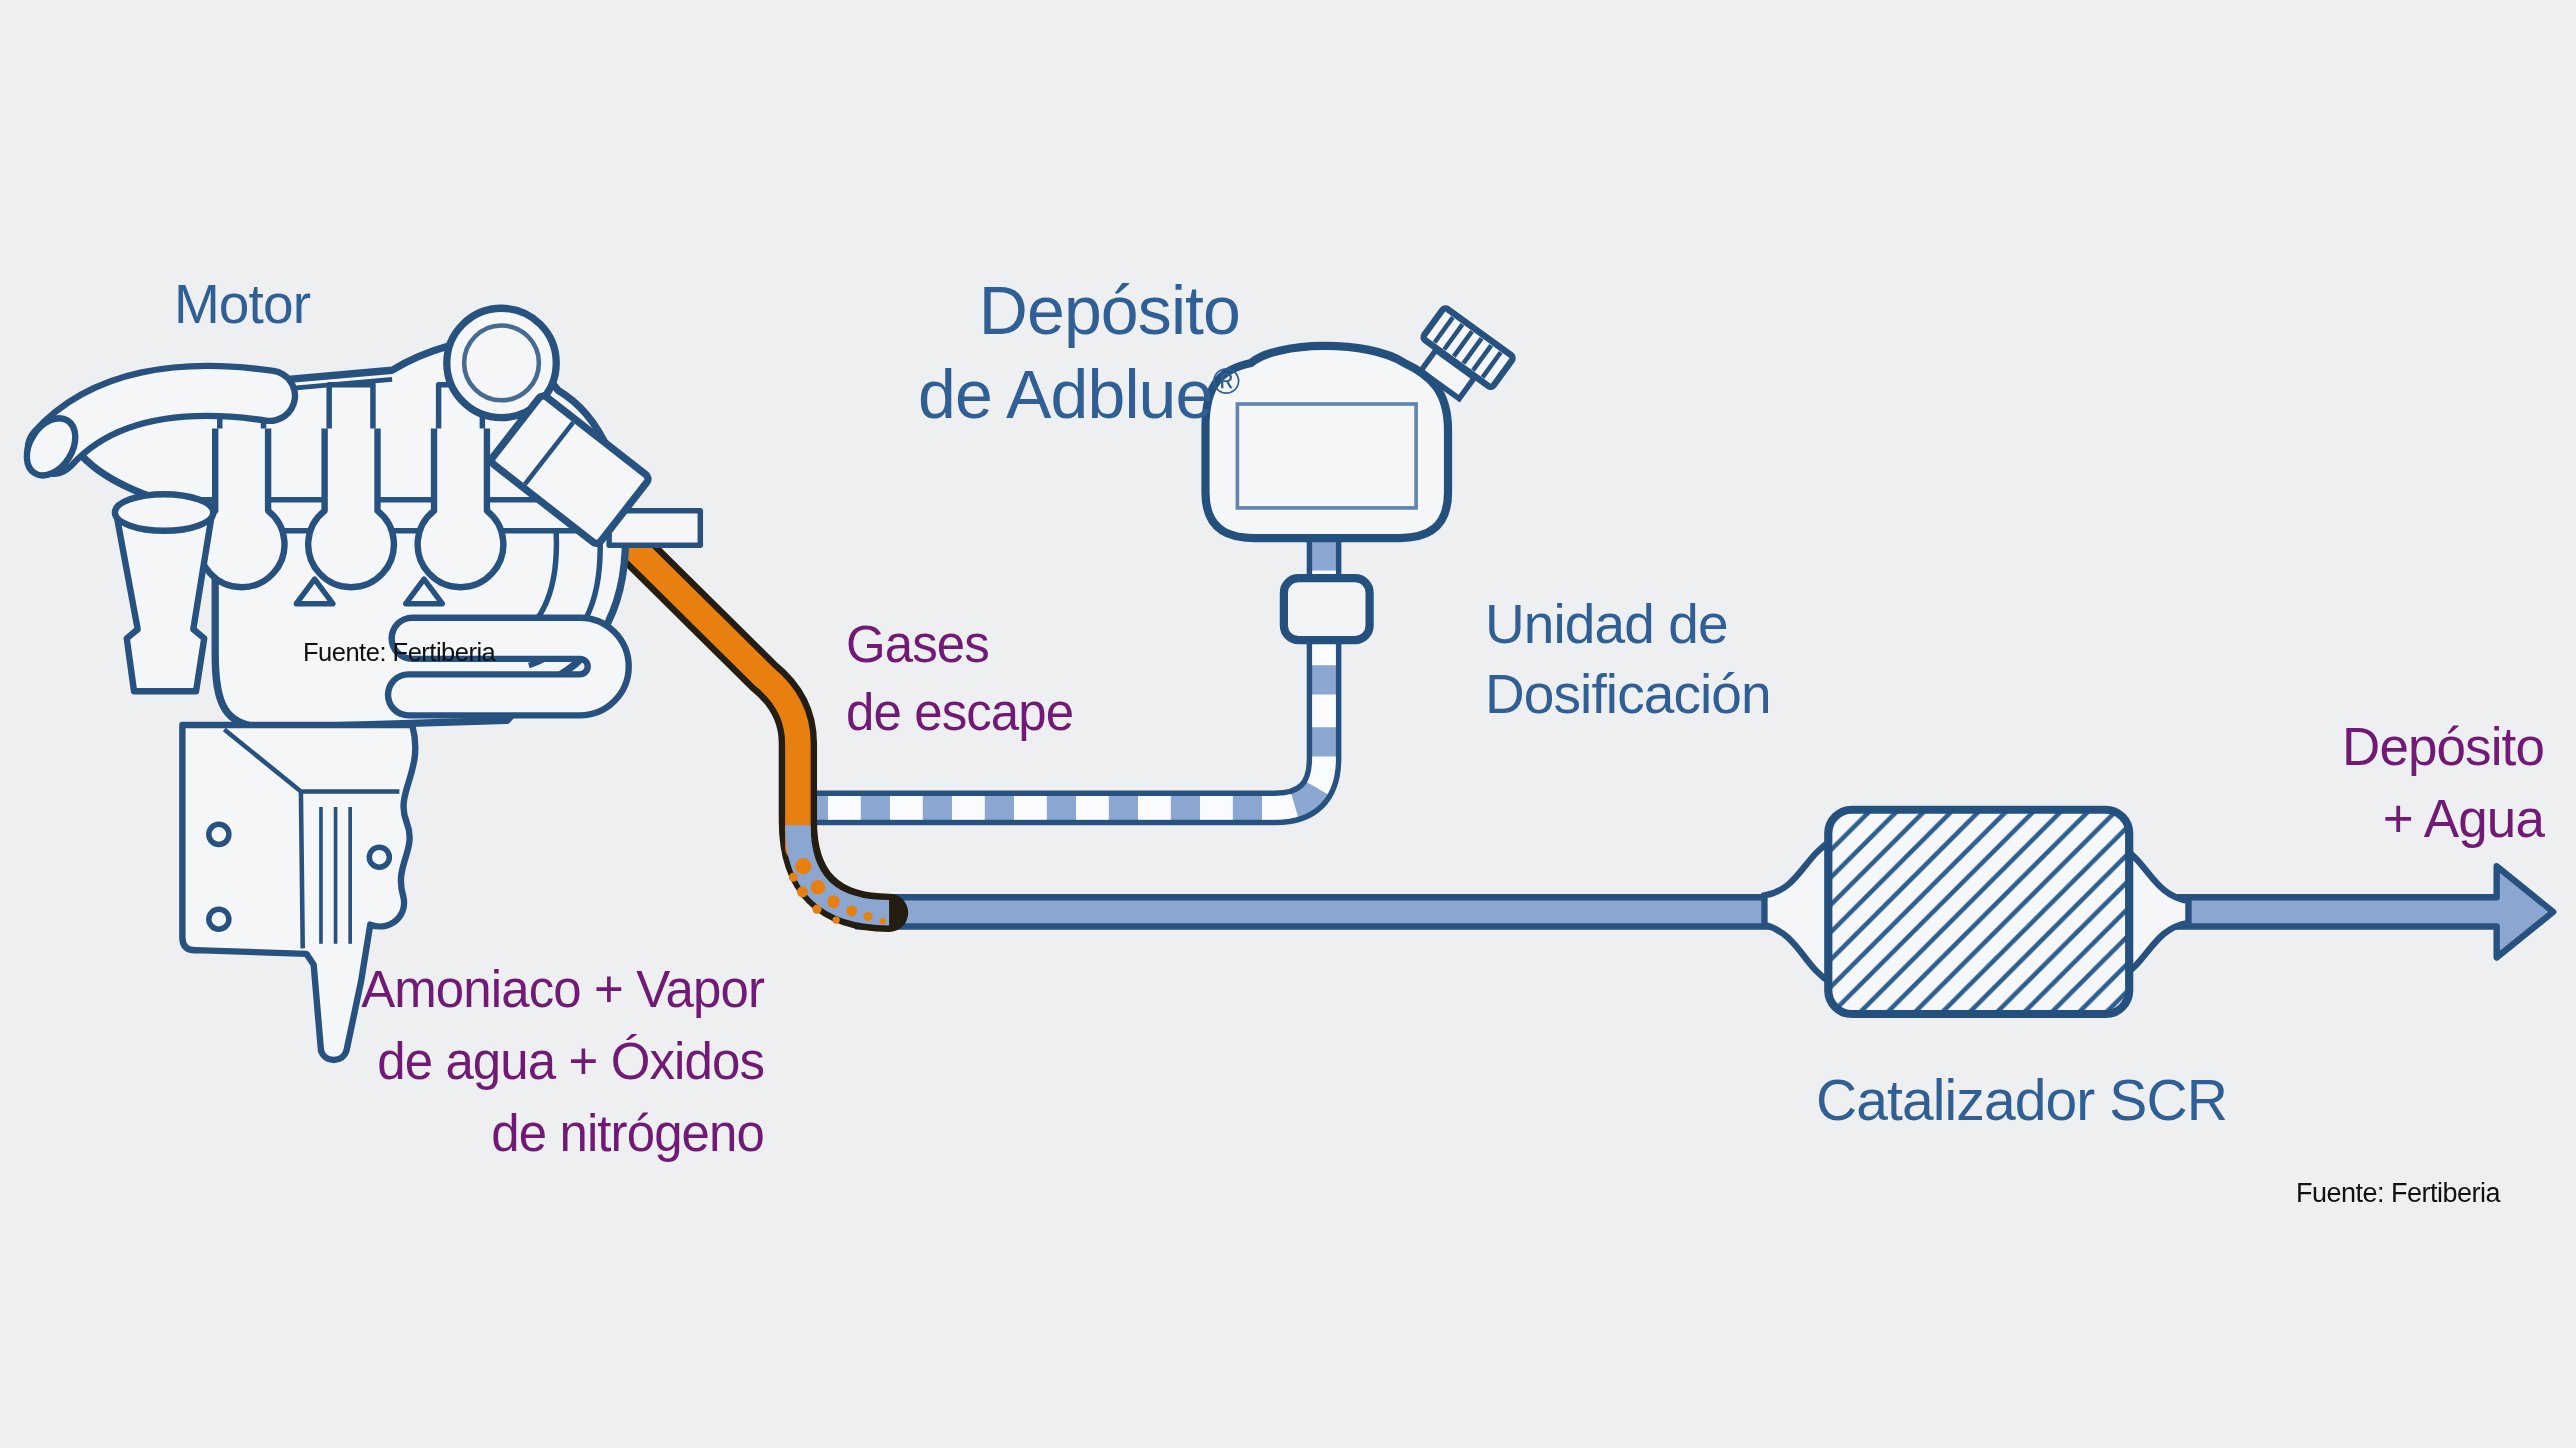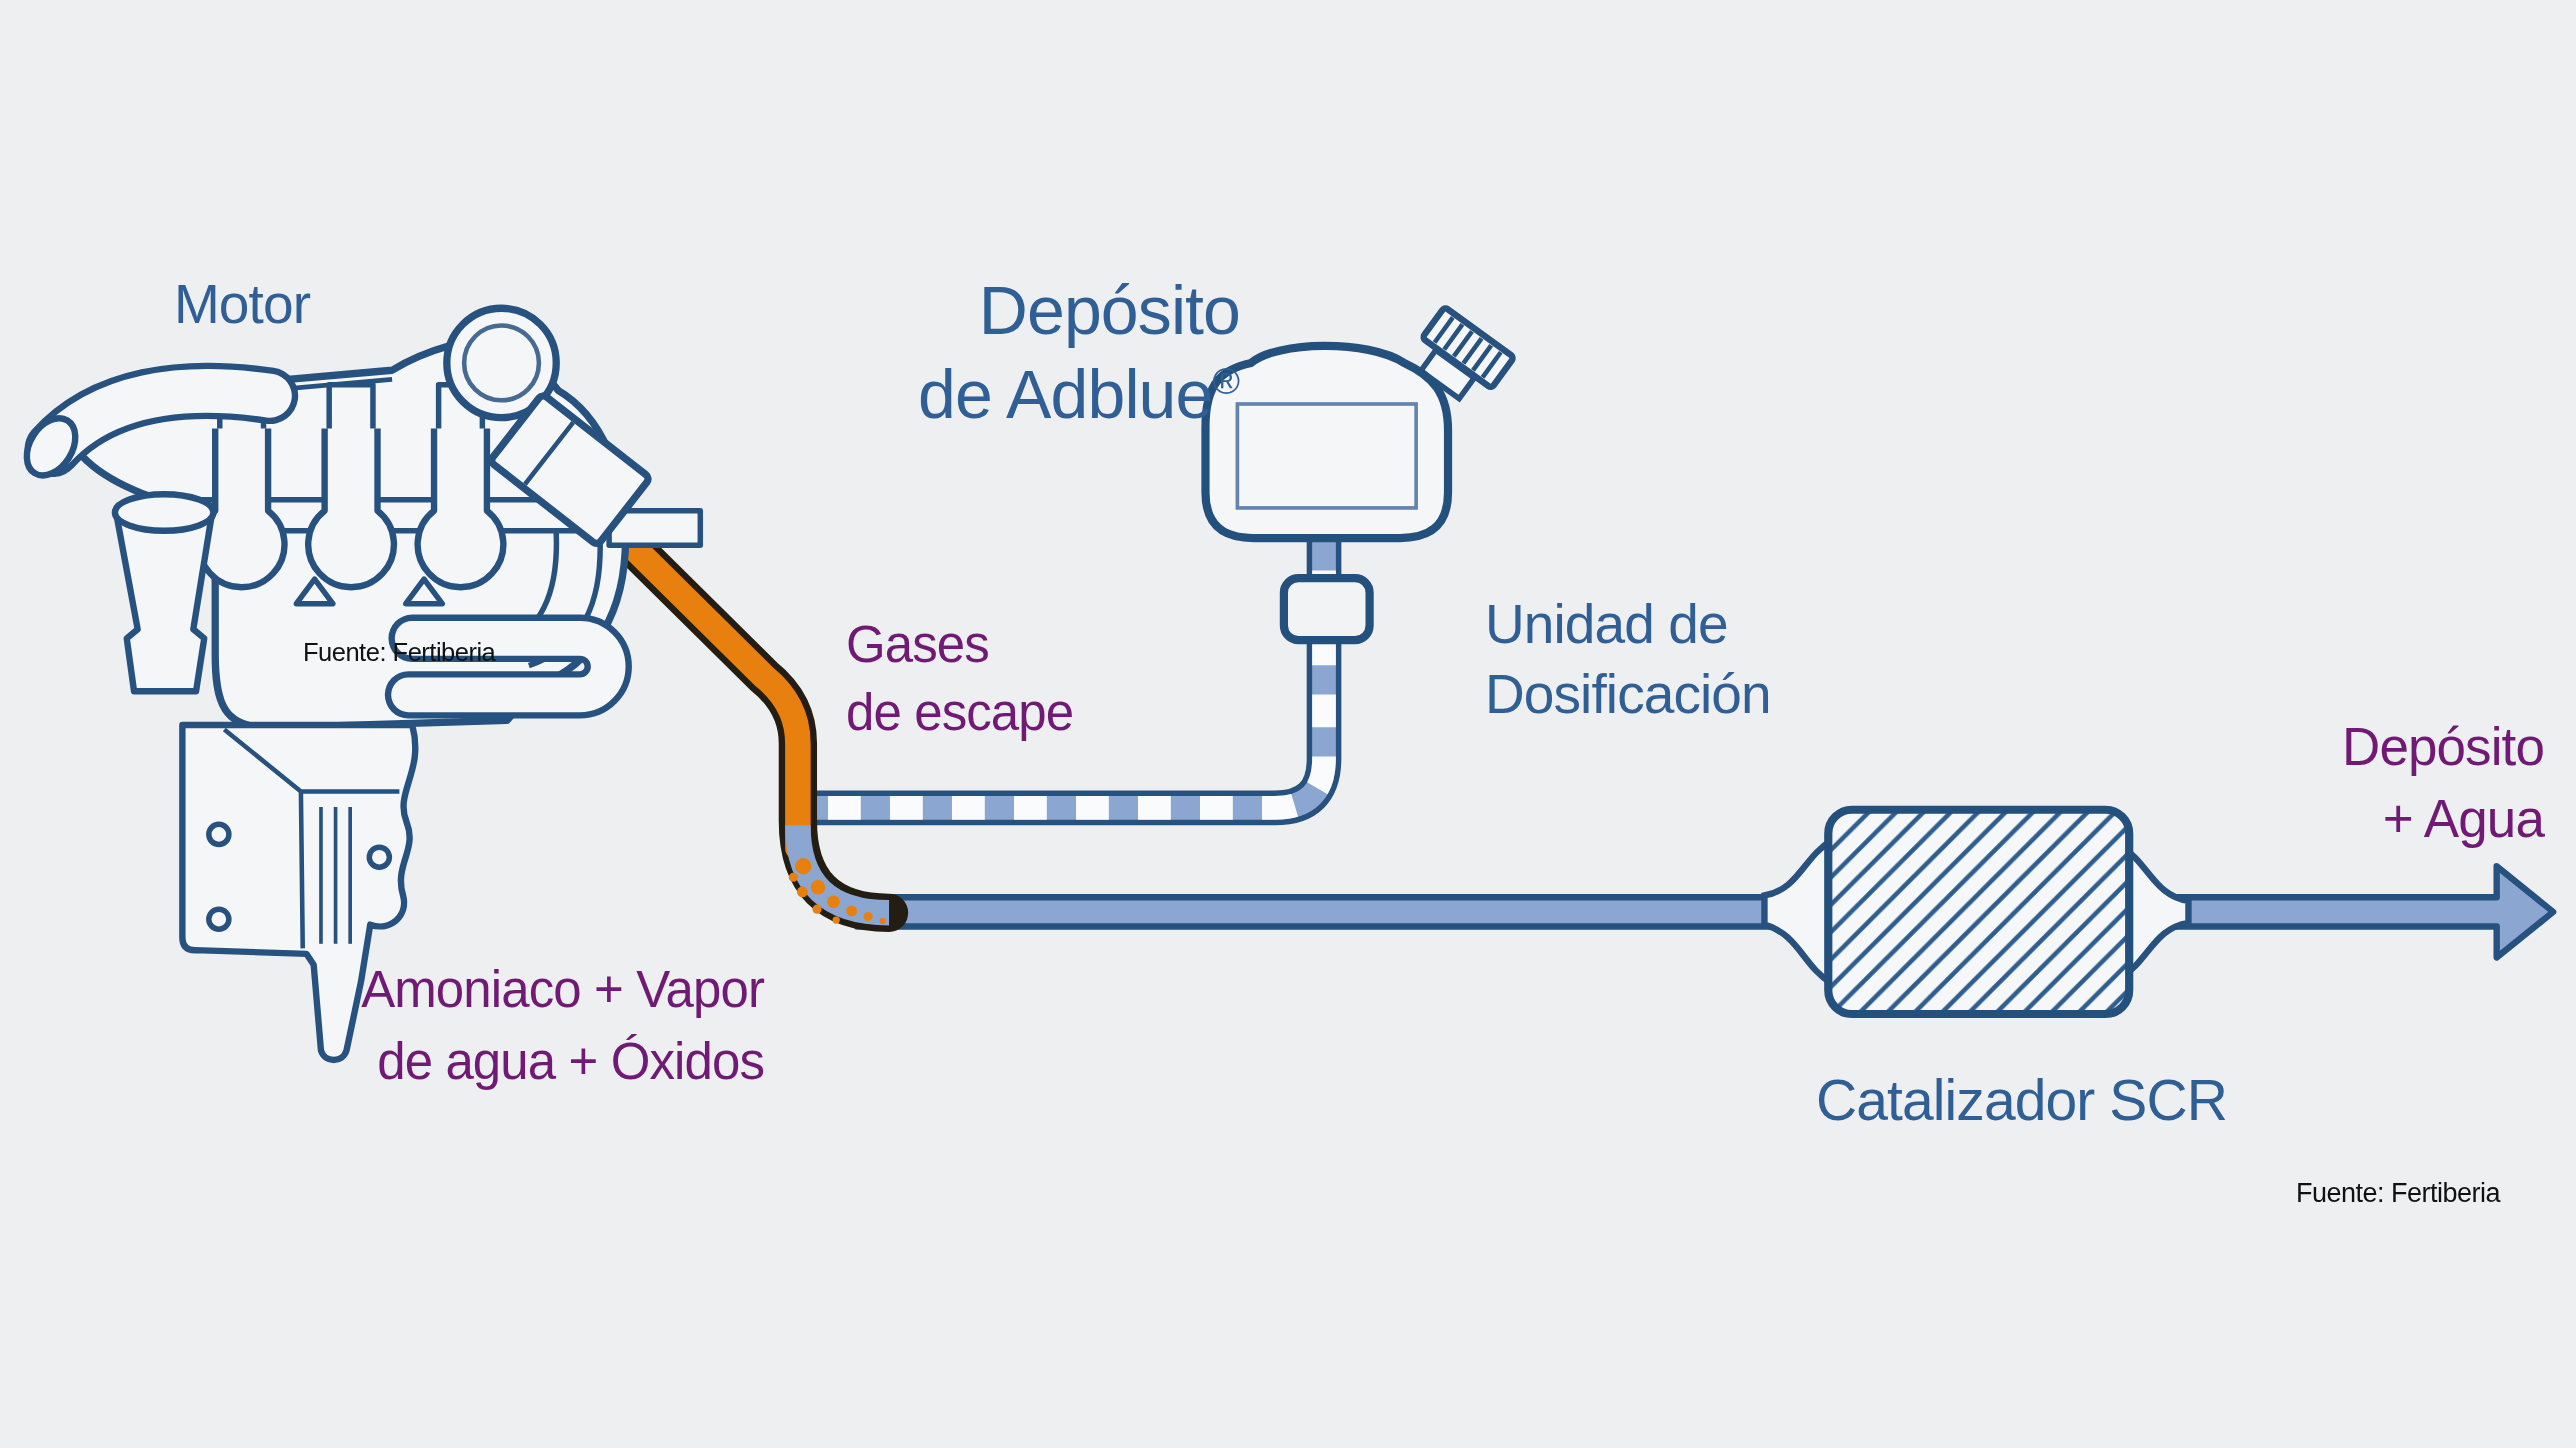--- a/index.html
+++ b/index.html
@@ -166,20 +166,21 @@
 </div>
 
 <div class="lbl lbl-light t-nitrogeno">
   <div>Depósito</div>
   <div>+ Agua</div>
 </div>
 
 <div class="lbl lbl-light t-amoniaco">
   <div>Amoniaco + Vapor</div>
   <div>de agua + Óxidos</div>
+  <div>de nitrógeno</div>
 </div>
 
 <div class="lbl lbl-dark t-catalizador">Catalizador SCR</div>
 
 <div class="lbl lbl-src t-fuente-engine">Fuente: Fertiberia</div>
 <div class="lbl lbl-src t-fuente-bottom">Fuente: Fertiberia</div>
 
 </div>
 
 

